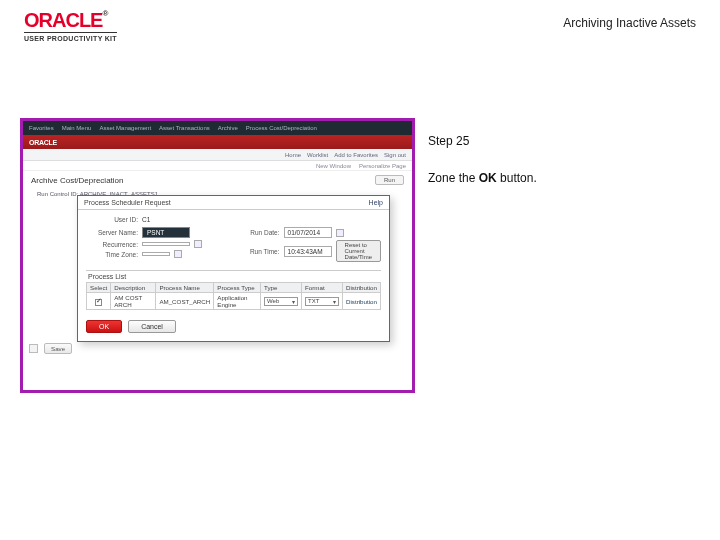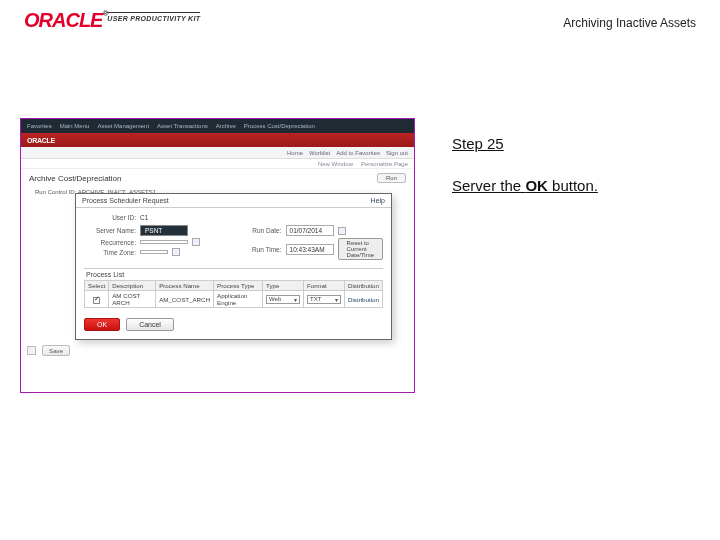--- a/index.html
+++ b/index.html
@@ -13,21 +13,21 @@
   }
   .header {
     position: absolute;
     top: 10px;
     left: 24px;
     right: 24px;
     display: flex;
     justify-content: space-between;
     align-items: flex-start;
   }
-  .logo-block { display: flex; flex-direction: row; font-style: italic; }
+  .logo-block { display: flex; flex-direction: column; }
   .oracle-logo {
     font-family: Arial, sans-serif;
     font-weight: 900;
     font-size: 20px;
     color: #e4002b;
     letter-spacing: -1px;
     line-height: 1;
   }
   .oracle-logo sup { font-size: 8px; color: #333; vertical-align: top; }
   .upk-sub {
@@ -41,38 +41,37 @@
   }
   .page-title {
     font-size: 12px;
     color: #222;
     margin-top: 6px;
   }
 
   .instructions {
     position: absolute;
     top: 132px;
-    left: 452px;
+    left: 428px;
     right: 24px;
-    font-size: 15px;
+    font-size: 12px;
     color: #111;
     line-height: 1.6;
-    text-decoration: underline;
   }
   .instructions .step { margin-bottom: 18px; }
   .instructions .body b { font-weight: bold; }
 
   
   .screenshot {
     position: absolute;
     top: 118px;
     left: 20px;
     width: 395px;
     height: 275px;
-    border: 1px solid #a21caf;
+    border: 3px solid #a21caf;
     background: #fff;
     overflow: hidden;
     font-size: 7px;
     color: #4a4a4a;
     filter: blur(0.15px);
   }
 
   
   .ss-topstrip {
     height: 14px;
@@ -224,21 +223,21 @@
       <span>ORACLE</span><sup>®</sup>
     </div>
     <div class="upk-sub">USER PRODUCTIVITY KIT</div>
   </div>
   <div class="page-title">Archiving Inactive Assets</div>
 </div>
 
 <div class="instructions">
   <div class="step">Step 25</div>
   <div class="body">
-    <span>Server the </span><b>OK</b><span> button.</span>
+    <span>Zone the </span><b>OK</b><span> button.</span>
   </div>
 </div>
 
 <div class="screenshot">
 
   <div class="ss-topstrip">
     <span>Favorites</span>
     <span>Main Menu</span>
     <span>Asset Management</span>
     <span>Asset Transactions</span>

